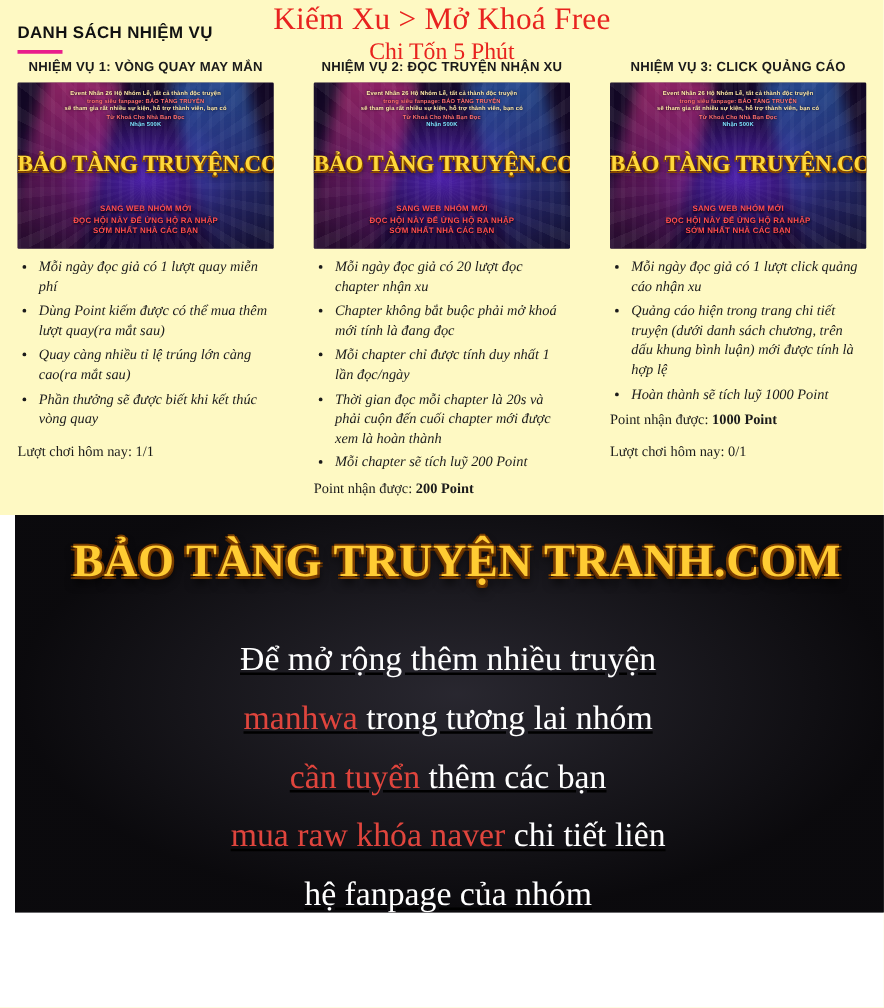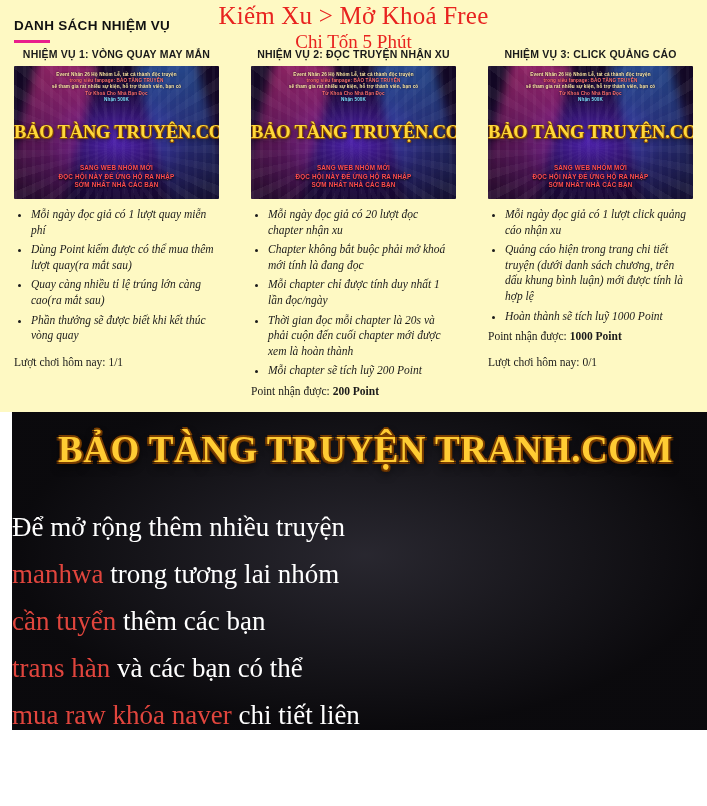--- a/index.html
+++ b/index.html
@@ -219,21 +219,22 @@
     text-shadow:
       2px 0 0 #7a3d00, -2px 0 0 #7a3d00,
       0 2px 0 #7a3d00, 0 -2px 0 #7a3d00,
       2px 2px 0 #5a2c00, -2px 2px 0 #5a2c00,
       0 5px 8px rgba(0,0,0,0.8);
     white-space: nowrap;
   }
   .poster-body {
     position: absolute;
     left: 0; right: 14px; top: 92px;
-    text-align: left;
+    text-align: center;
+    text-decoration: underline;
   }
   .pline {
     font-family: "Liberation Serif", serif;
     font-size: 27px;
     line-height: 47px;
     color: #ffffff;
     white-space: nowrap;
   }
   .pline .hl { color: #e0453d; }
 </style>
@@ -383,22 +384,19 @@
     <div class="pline">
       <span>Để mở rộng thêm nhiều truyện</span>
     </div>
     <div class="pline">
       <span class="hl">manhwa</span><span> trong tương lai nhóm</span>
     </div>
     <div class="pline">
       <span class="hl">cần tuyển</span><span>  thêm các bạn</span>
     </div>
     <div class="pline">
-      <span class="hl">trans hàn</span><span> và các  bạn có thể</span>
-    </div>
-    <div class="pline">
       <span class="hl">mua raw khóa naver</span><span> chi tiết liên</span>
     </div>
     <div class="pline">
       <span>hệ fanpage  của nhóm</span>
     </div>
   </div>
 </div>
 
 </body></html>

